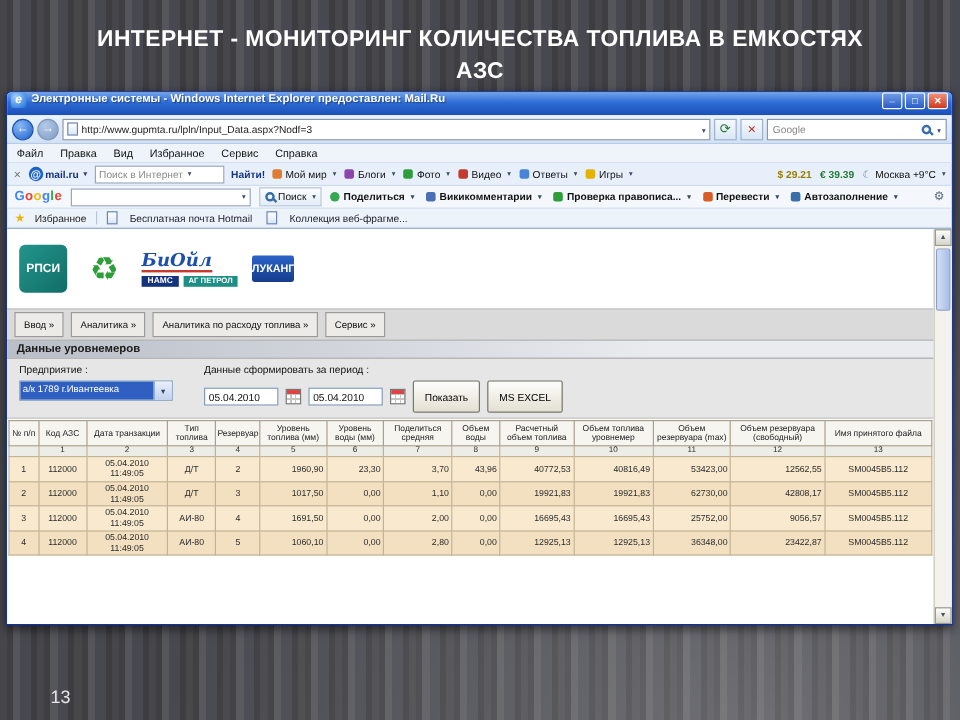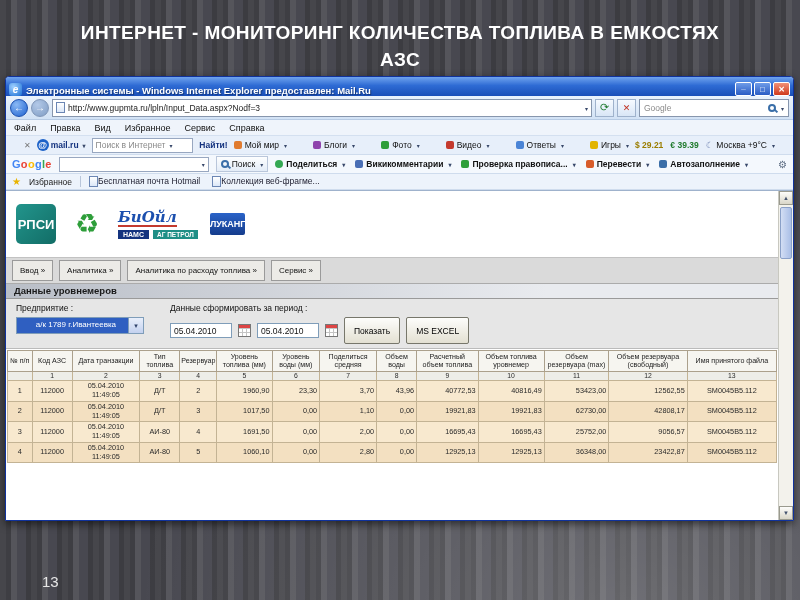--- a/index.html
+++ b/index.html
@@ -10,21 +10,21 @@
       radial-gradient(ellipse at 78% 105%, rgba(255,255,255,0.22), transparent 55%),
       repeating-linear-gradient(90deg,#46464b 0 6px,#3e3e43 6px 11px,#55555b 11px 17px,#484850 17px 26px,#3c3c41 26px 31px);}
   .slide-title{padding-top:20px;width:660px;margin:0 auto;text-align:center;color:#fff;
     font-weight:bold;font-size:19px;line-height:1.4;letter-spacing:.4px;}
   .page-number{position:absolute;left:42px;bottom:10px;color:#e6e6e6;font-size:15px;}
 
   
   .browser{position:absolute;left:5px;top:76px;width:789px;height:445px;display:flex;flex-direction:column;
     border:1px solid #10329c;border-radius:4px 4px 0 0;box-shadow:0 3px 9px rgba(0,0,0,.55);background:#EBF1FA;font-size:9px;color:#111;}
   .titlebar{flex:0 0 19px;background:linear-gradient(180deg,#6FA3EE 0%,#2E6BD4 45%,#1A4FB8 100%);
-    display:flex;align-items:flex-end;gap:4px;padding:0 3px;color:#fff;font-weight:bold;font-size:9.5px;border-radius:3px 3px 0 0;}
+    display:flex;align-items:flex-start;gap:4px;padding:0 3px;color:#fff;font-weight:bold;font-size:9.5px;border-radius:3px 3px 0 0;}
   .ie-ico{width:13px;height:13px;background:radial-gradient(circle at 35% 30%,#9fd0ff,#1a6fd4);border-radius:3px;
     color:#fff;font-weight:bold;font-size:10px;line-height:13px;text-align:center;font-style:italic;}
   .ie-ico::before{content:"e";}
   .title-text{flex:1;white-space:nowrap;overflow:hidden;text-overflow:ellipsis;text-shadow:1px 1px 1px rgba(0,0,0,.4);}
   .winbtns{display:flex;gap:2px;}
   .wb{width:17px;height:14px;border:1px solid #fff;border-radius:2px;display:inline-flex;align-items:center;justify-content:center;
     color:#fff;font-size:8px;background:linear-gradient(#6f9ce8,#2a5cc4);}
   .wb.close{background:linear-gradient(#f09078,#cf3a1e);}
   .wb.min::before{content:"_";margin-top:-5px;}
   .wb.max::before{content:"\25A1";}
@@ -43,21 +43,21 @@
   .sq-btn{width:19px;height:18px;border:1px solid #9fb2cc;background:linear-gradient(#f6faff,#d9e6f6);display:flex;align-items:center;justify-content:center;}
   .refresh-glyph::before{content:"\27F3";color:#1f7a2d;font-size:11px;}
   .stop-glyph::before{content:"\2715";color:#c23322;font-size:9px;}
   .search-field{flex:0 0 150px;height:18px;background:#fff;border:1px solid #8796ad;display:flex;align-items:center;padding:0 4px;gap:3px;}
   .search-text{flex:1;color:#8a8a8a;font-size:8.5px;}
   .mag{width:8px;height:8px;border:2px solid #3a6ea8;border-radius:50%;position:relative;flex:0 0 auto;}
   .mag::after{content:"";position:absolute;width:4px;height:2px;background:#3a6ea8;right:-4px;bottom:-2px;transform:rotate(45deg);}
 
   .menu-row{flex:0 0 16px;background:#EFF4FB;display:flex;align-items:center;gap:14px;padding:0 8px;border-bottom:1px solid #d4e0f0;font-size:9px;}
 
-  .mailru-row{flex:0 0 19px;background:#E7EFFA;display:flex;align-items:center;gap:6px;padding:0 18px;border-bottom:1px solid #cfdced;font-size:8.5px;white-space:nowrap;overflow:hidden;}
+  .mailru-row{flex:0 0 19px;background:#E7EFFA;display:flex;align-items:center;gap:6px;padding:0 5px;border-bottom:1px solid #cfdced;font-size:8.5px;white-space:nowrap;overflow:hidden;}
   .tb-close{color:#777;font-size:8px;}
   .tb-close::before{content:"\2715";}
   .at-ico{width:12px;height:12px;border-radius:50%;background:#1d62c8;color:#fff;font-size:9px;line-height:12px;text-align:center;display:inline-block;}
   .at-ico::before{content:"@";}
   .mr-logo{font-weight:bold;color:#14337f;display:flex;align-items:center;gap:2px;}
   .mr-field{width:108px;height:15px;background:#fff;border:1px solid #98a7c0;display:flex;align-items:center;padding:0 3px;color:#8a8a8a;gap:2px;}
   .mr-find{font-weight:bold;color:#14337f;}
   .tb-item{display:inline-flex;align-items:center;gap:3px;}
   .svc-ico,.g-ico{width:8px;height:8px;border-radius:2px;display:inline-block;background:#4a84d6;}
   [data-name="mailru-services"] .tb-item:nth-child(1) .svc-ico{background:#e07b2f;}
@@ -79,37 +79,37 @@
   [data-name="google-items"] .tb-item:nth-child(2) .g-ico{background:#4a6fb5;}
   [data-name="google-items"] .tb-item:nth-child(3) .g-ico{background:#2e9e3a;}
   [data-name="google-items"] .tb-item:nth-child(4) .g-ico{background:#d85c2a;}
   [data-name="google-items"] .tb-item:nth-child(5) .g-ico{background:#3a6ea8;}
   .gear-ico::before{content:"\2699";color:#5a6a80;font-size:10px;}
 
   .fav-row{flex:0 0 16px;background:#EDF3FB;display:flex;align-items:center;gap:8px;padding:0 6px;border-bottom:1px solid #cfdced;font-size:8.5px;}
   .star-ico::before{content:"\2605";color:#e9b400;font-size:10px;}
   .fav-label{color:#222;}
   .fav-sep{width:1px;height:11px;background:#b9c6da;}
-  .fav-item{display:inline-flex;align-items:flex-start;gap:0;color:#223;}
+  .fav-item{display:inline-flex;align-items:center;gap:10px;color:#223;}
 
   .tab-row{flex:0 0 21px;background:linear-gradient(#E9F0F9,#C9DAEE);display:flex;align-items:flex-end;padding:2px 5px 0;gap:6px;font-size:8.5px;}
   .tab{display:flex;align-items:center;gap:3px;background:linear-gradient(#ffffff,#e9eff8);border:1px solid #93a7c4;border-bottom:none;
     border-radius:3px 3px 0 0;height:19px;padding:0 8px;min-width:140px;}
   .cmd-right{margin-left:auto;display:flex;align-items:center;gap:8px;padding-bottom:3px;color:#1c2c50;}
   .home-ico::before{content:"\2302";font-size:10px;color:#30507a;}
   .feed-ico{width:9px;height:9px;background:#e07b2f;border-radius:2px;display:inline-block;}
   .print-ico{width:11px;height:8px;background:linear-gradient(#eef2f8,#b9c4d4);border:1px solid #7b8aa4;display:inline-block;}
   .cmd-item{display:inline-flex;align-items:center;}
 
   
   .content{flex:1;display:flex;min-height:0;background:#fff;border-top:1px solid #9fb2cc;}
   .content-main{flex:1;display:flex;flex-direction:column;min-width:0;}
   .logos{flex:0 0 66px;display:flex;align-items:center;gap:12px;padding:6px 10px;background:#fff;}
   .logo-rpsi{width:40px;height:40px;background:linear-gradient(135deg,#22958c,#126d66);border-radius:5px;color:#fff;
-    display:flex;align-items:center;justify-content:center;font-size:13px;font-weight:bold;}
+    display:flex;align-items:center;justify-content:center;font-size:10px;font-weight:bold;}
   .logo-recycle{width:38px;height:38px;display:flex;align-items:center;justify-content:center;}
   .logo-recycle::before{content:"\267B";font-size:27px;color:#2e9e3a;}
   .logo-stack{display:flex;flex-direction:column;gap:3px;align-items:flex-start;}
   .logo-bioil{font-family:"DejaVu Serif",serif;font-style:italic;font-weight:bold;font-size:15px;color:#1b4fae;border-bottom:2px solid #c43a2e;line-height:1.1;}
   .logo-minirow{display:flex;gap:4px;}
   .logo-nams{background:#14337f;color:#fff;font-size:7px;padding:1px 5px;font-weight:bold;}
   .logo-agpetrol{background:#1f8f86;color:#fff;font-size:6.5px;padding:1px 4px;font-weight:bold;}
   .logo-lukang{background:linear-gradient(#2a63c8,#153c8c);color:#fff;font-weight:bold;font-size:9px;padding:6px 0;border-radius:2px;}
 
   .page-nav{flex:0 0 27px;background:#DADADA;border-top:1px solid #c2c2c2;border-bottom:1px solid #ababab;
@@ -117,21 +117,21 @@
   .nav-item{background:#ECEBE7;border:1px solid #9a9a9a;padding:1px 7px;font-size:8px;display:flex;align-items:center;max-width:140px;line-height:1.15;}
 
   .section-bar{flex:0 0 15px;background:linear-gradient(90deg,#B9BEC7,#E9EBEF 70%);font-weight:bold;font-size:9.5px;
     padding:1px 8px;border-bottom:1px solid #9a9a9a;color:#1a1a1a;}
 
   .form-area{flex:0 0 48px;background:#E6E6E6;display:flex;gap:26px;padding:4px 10px;border-bottom:1px solid #bbb;}
   .fcol{display:flex;flex-direction:column;gap:4px;}
   .flabel{font-size:8.5px;color:#111;}
   .fctrl{display:flex;align-items:center;gap:6px;}
   .select{width:128px;height:17px;border:1px solid #7F9DB9;background:#fff;display:flex;}
-  .select-value{flex:1;background:#2F5FC1;color:#fff;font-size:8px;padding:2px 12px;white-space:nowrap;overflow:hidden;text-align:right;}
+  .select-value{flex:1;background:#2F5FC1;color:#fff;font-size:8px;padding:2px 2px;white-space:nowrap;overflow:hidden;}
   .select-btn{width:15px;background:linear-gradient(#E9EFFB,#C3D1EF);border-left:1px solid #7F9DB9;display:flex;align-items:center;justify-content:center;}
   .select-btn::before{content:"\25BE";font-size:7px;color:#30426a;}
   .date-input{width:62px;height:15px;border:1px solid #7F9DB9;background:#fff;font-size:8.5px;display:flex;align-items:center;padding:0 3px;}
   .cal-icon{width:13px;height:13px;border:1px solid #777;background:
       linear-gradient(180deg,#d44 0 3px,transparent 3px),
       repeating-linear-gradient(90deg,transparent 0 3px,#c4c4c4 3px 4px),
       repeating-linear-gradient(0deg,transparent 0 3px,#c4c4c4 3px 4px);
     background-color:#fff;}
   .btn{height:27px;padding:0 9px;background:linear-gradient(#FDFDFB,#E3E0D2);border:1px solid #77776b;border-radius:2px;
     font-size:8.5px;font-family:"Liberation Sans",sans-serif;}
@@ -203,21 +203,21 @@
     <div class="mailru-row" data-name="mailru-toolbar">
       <span class="tb-close" data-name="toolbar-close-icon"></span>
       <span class="mr-logo caret" data-name="mailru-logo">
         <span class="at-ico" data-name="mailru-at-icon"></span>
         <span data-name="mailru-logo-label">mail.ru</span>
       </span>
       <span class="mr-field caret" data-name="mailru-search-input">
         <span data-name="mailru-search-text">Поиск в Интернет</span>
       </span>
       <span class="mr-find" data-name="mailru-find-button">Найти!</span>
-      <span data-name="mailru-services" style="display:inline-flex;gap:26px;">
+      <span data-name="mailru-services" style="display:inline-flex;gap:7px;">
           <span class="tb-item caret" data-name="mailru-service-item">
             <span class="svc-ico" data-name="service-icon"></span>
             <span data-name="service-label">Мой мир</span>
           </span>
           <span class="tb-item caret" data-name="mailru-service-item">
             <span class="svc-ico" data-name="service-icon"></span>
             <span data-name="service-label">Блоги</span>
           </span>
           <span class="tb-item caret" data-name="mailru-service-item">
             <span class="svc-ico" data-name="service-icon"></span>

